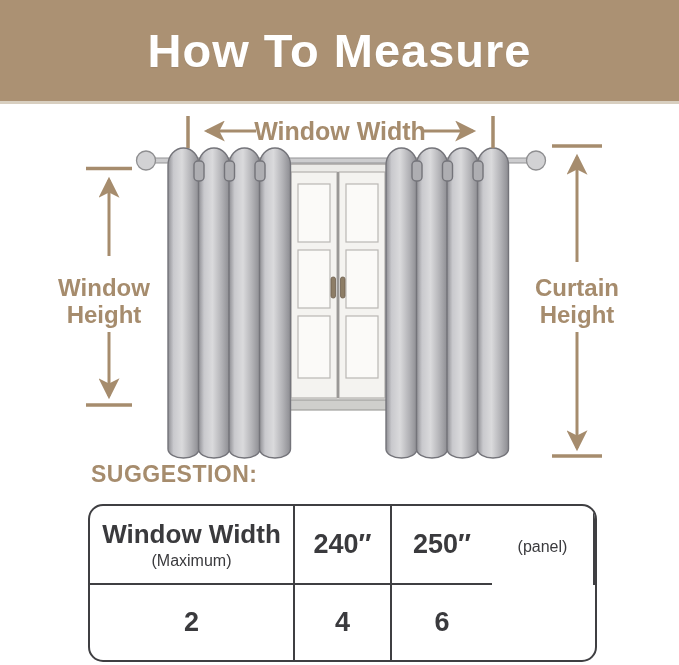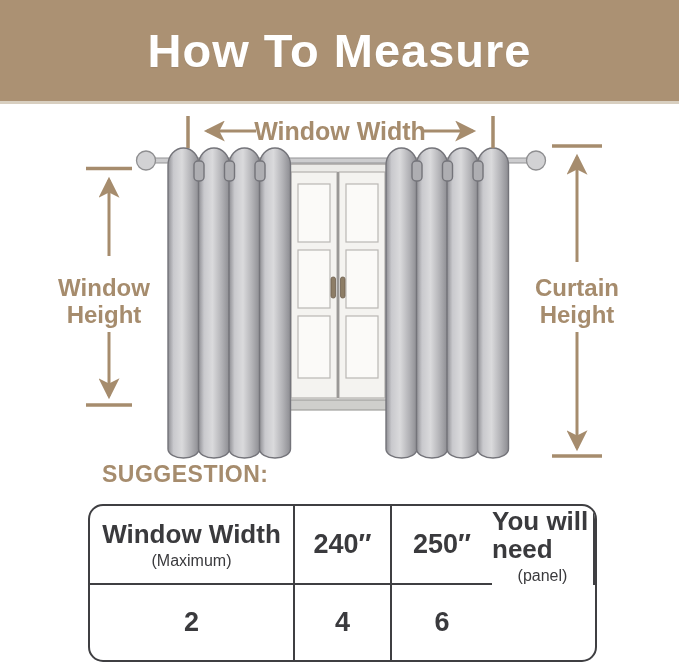--- a/index.html
+++ b/index.html
@@ -17,21 +17,21 @@
     margin:0;color:#ffffff;font-size:47px;font-weight:bold;letter-spacing:1px;
     text-shadow:0 1px 1px rgba(0,0,0,0.08);
   }
   
   .diagram{position:absolute;top:104px;left:0;width:679px;height:360px;}
   .svg-label{
     font-family:"Liberation Sans",sans-serif;font-weight:bold;fill:#a68c6d;
   }
   
   .suggestion{
-    position:absolute;left:102px;top:461px;color:#a68c6d;
+    position:absolute;left:91px;top:461px;color:#a68c6d;
     font-size:23px;font-weight:bold;letter-spacing:.5px;
   }
   
   .size-table{
     position:absolute;left:88px;top:504px;width:505px;height:154px;
     border:2.5px solid #3f3f42;border-radius:15px;overflow:hidden;background:#fff;
     display:grid;grid-template-columns:205px 97px 100px auto;grid-template-rows:79px auto;
     color:#3a3a3d;
   }
   .cell{
@@ -158,21 +158,20 @@
       <span class="sub">(Maximum)</span>
     </div>
     <div class="cell">
       <span class="val">240″</span>
     </div>
     <div class="cell last-col">
       <span class="val">250″</span>
     </div>
 
     <div class="cell last-row">
-      <span class="main">You will need</span>
       <span class="sub">(panel)</span>
     </div>
     <div class="cell last-row">
       <span class="val">2</span>
     </div>
     <div class="cell last-row">
       <span class="val">4</span>
     </div>
     <div class="cell last-row last-col">
       <span class="val">6</span>

